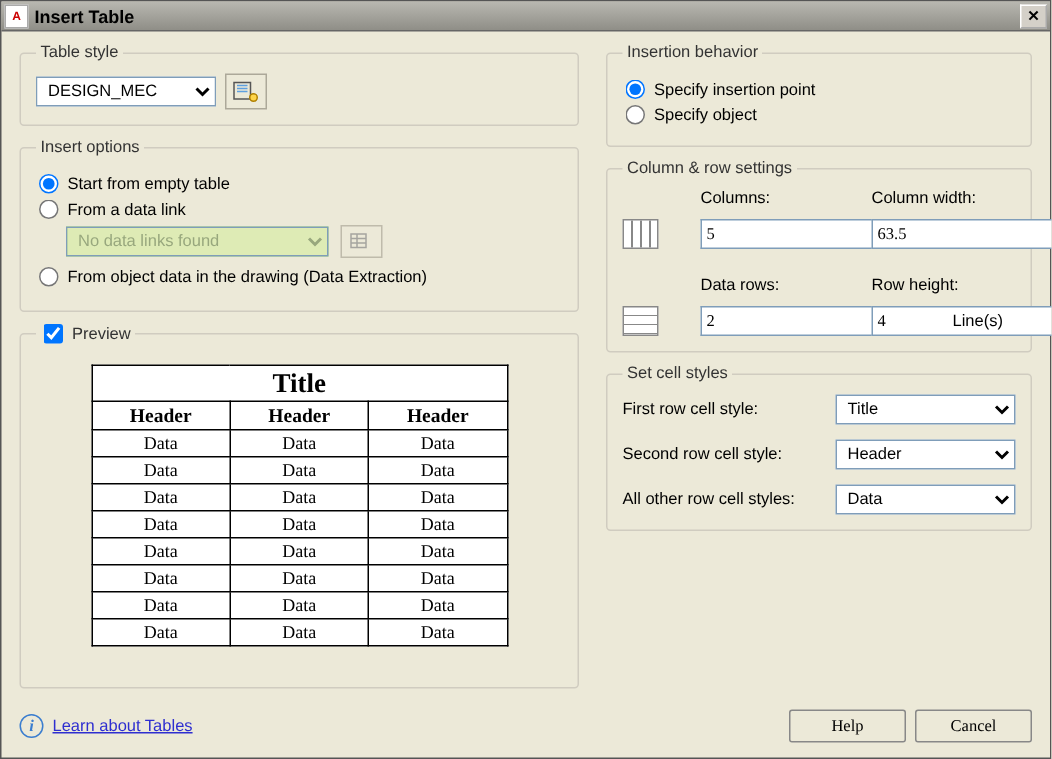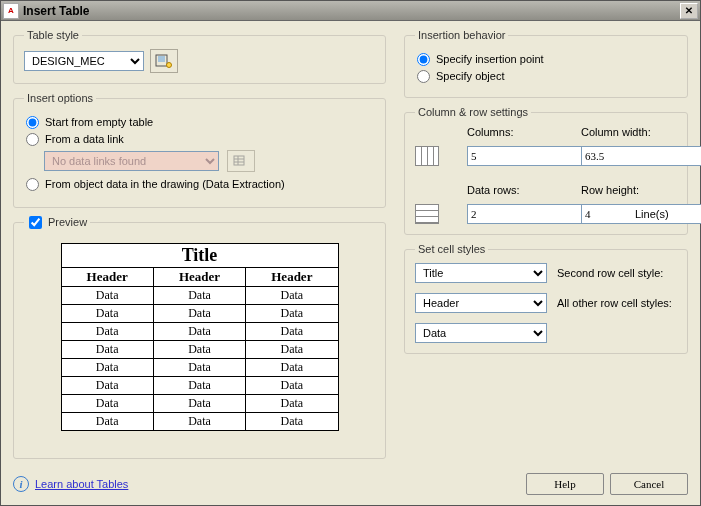--- a/index.html
+++ b/index.html
@@ -93,36 +93,37 @@
 }
 .combo select {
   border: none;
   width: 100%;
   height: 100%;
   font-size: 11px;
   font-family: Tahoma, Arial, sans-serif;
   padding-left: 3px;
   background: #fff;
 }
-.combo.disabled { background: #fca5a5; }
+.combo.disabled { background: #bef264; }
 .combo.disabled select { background: #ece9d8; color: #888; }
 
 .icon-btn {
   width: 28px; height: 24px;
   border: 1px solid #aca899;
   background: #ece9d8;
   display: flex;
   align-items: center;
   justify-content: center;
   cursor: pointer;
 }
 .icon-btn svg { width: 18px; height: 16px; }
 
 .radio-row, .check-row {
   display: flex;
+  align-items: center;
   gap: 6px;
   margin: 4px 0;
 }
 .radio-row input, .check-row input { margin-left: 2px; }
 
 .insert-options { padding-bottom: 12px;}
 .datalink-sub {
   margin-left: 20px;
   display: flex;
   align-items: center;
@@ -454,20 +455,21 @@
             </div>
             <span class="lines-lbl">Line(s)</span>
           </div>
         </div>
       </fieldset>
 
       <fieldset>
         <legend>Set cell styles</legend>
 
         <div class="setcells-grid">
+          <div class="lbl">First row cell style:</div>
           <div class="combo">
             <select><option>Title</option></select>
           </div>
 
           <div class="lbl">Second row cell style:</div>
           <div class="combo">
             <select><option>Header</option></select>
           </div>
 
           <div class="lbl">All other row cell styles:</div>

